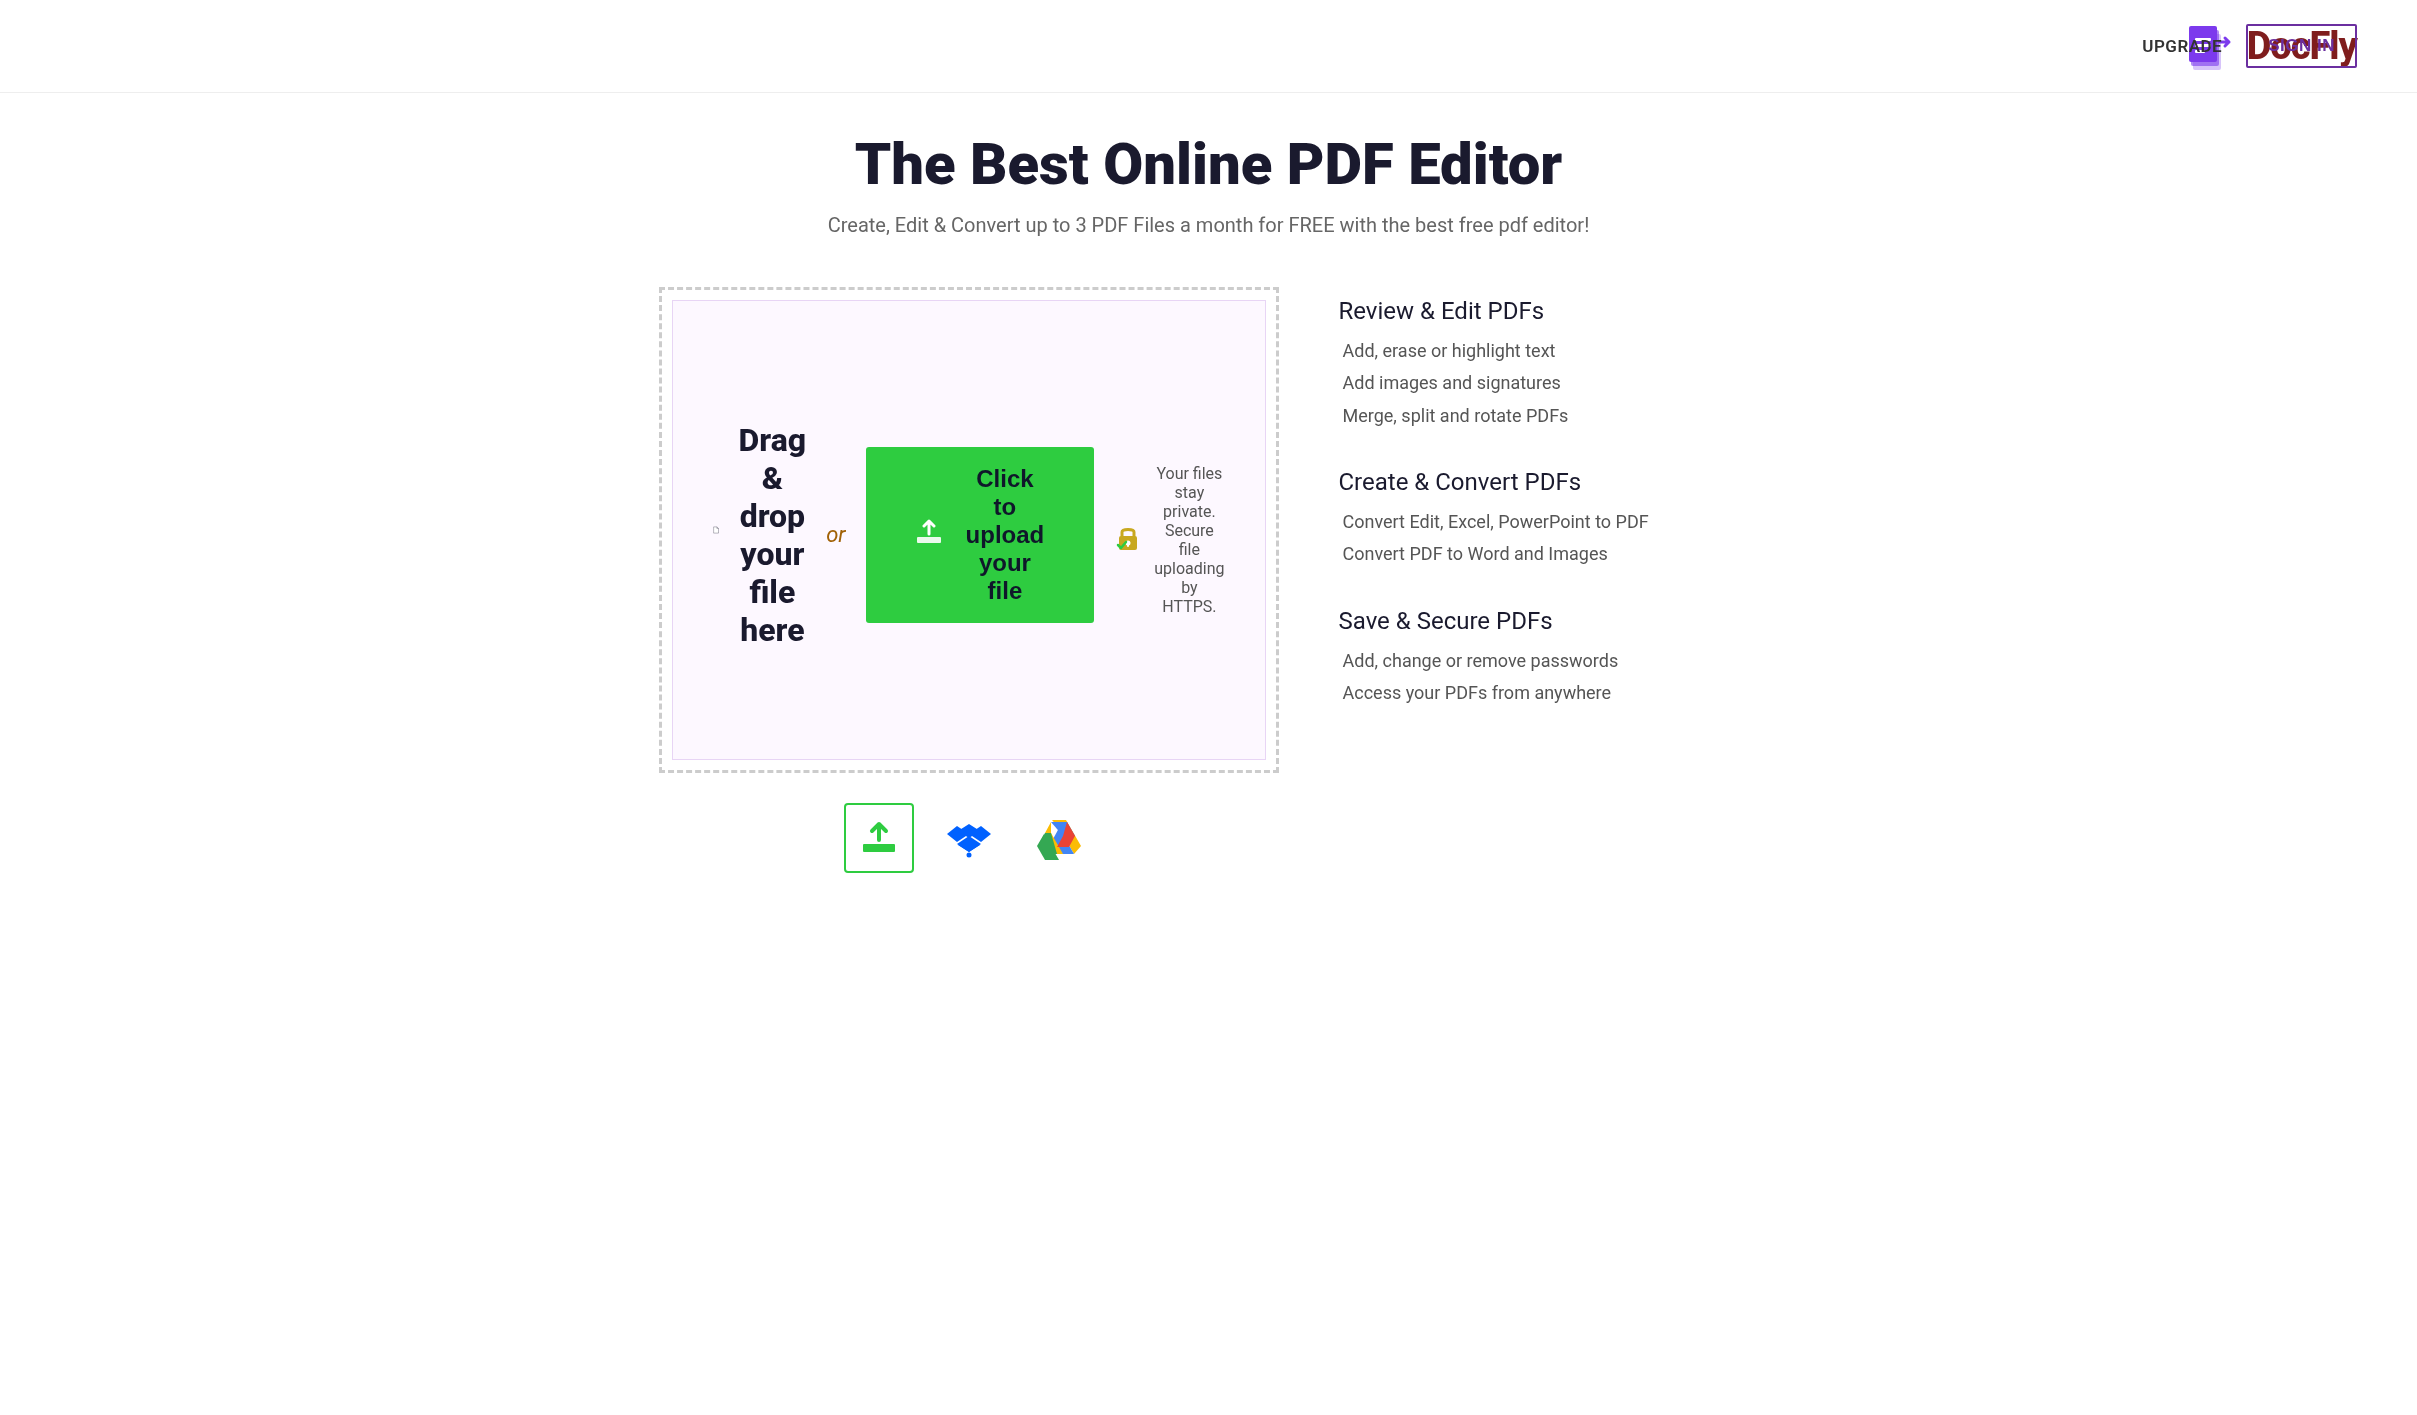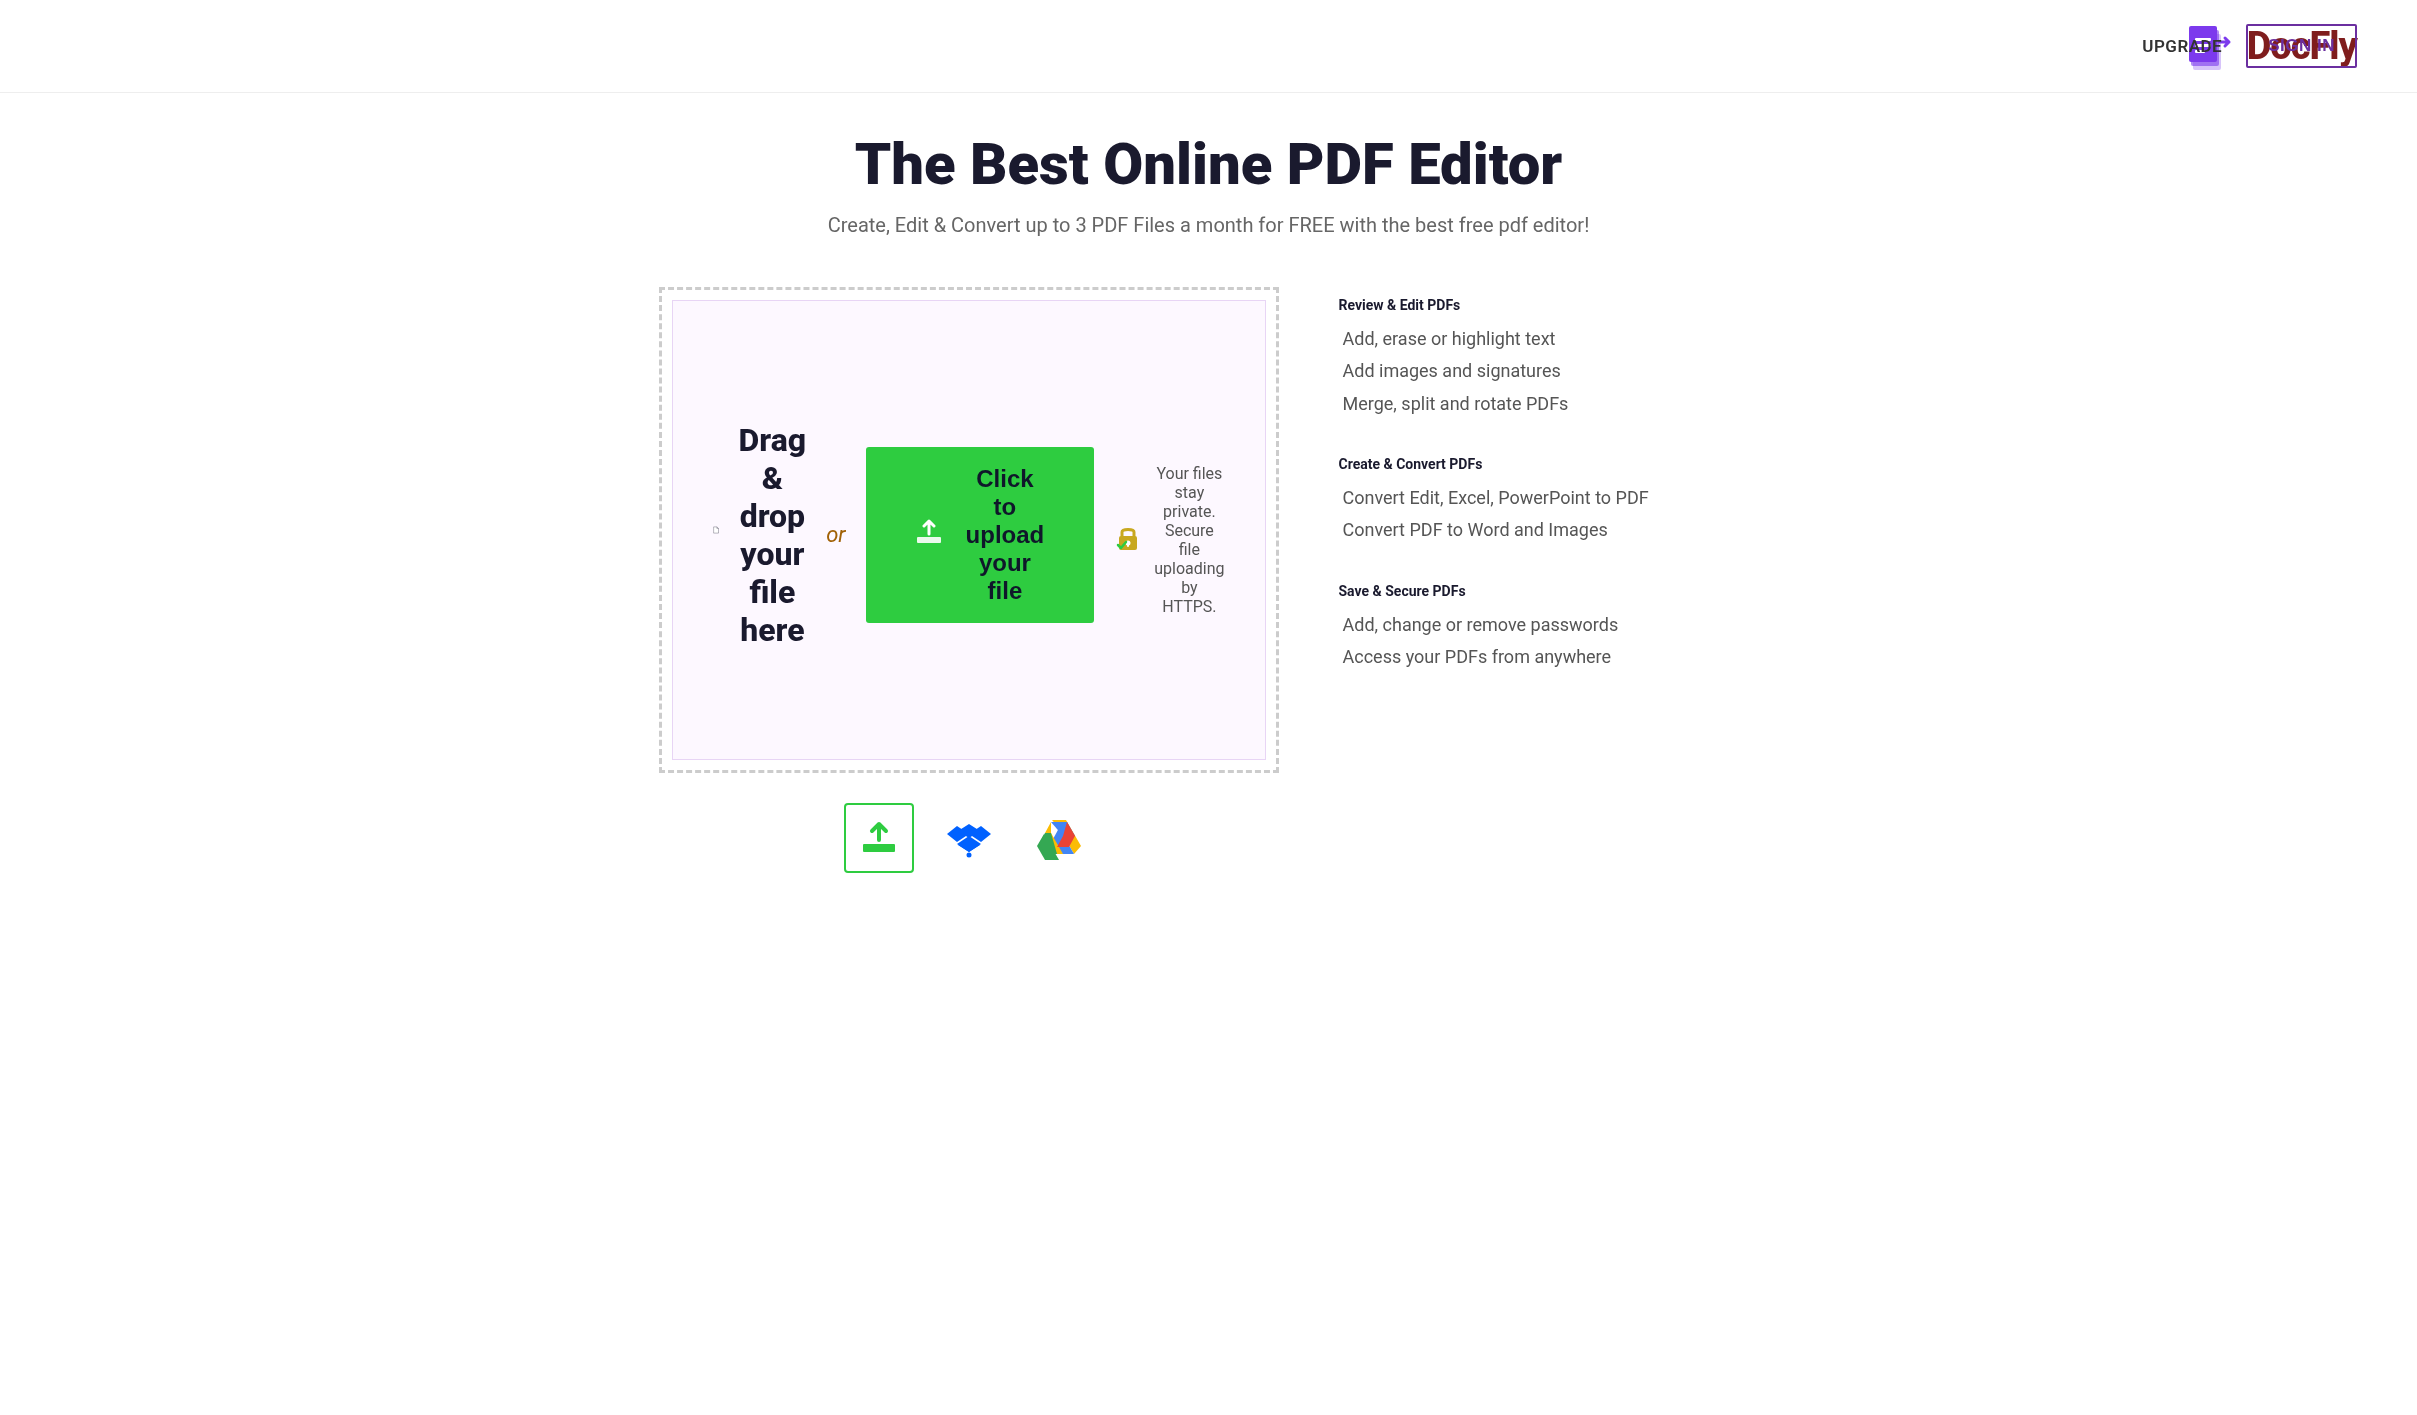--- a/index.html
+++ b/index.html
@@ -210,22 +210,22 @@
       flex: 0 0 auto;
       width: 420px;
       padding-top: 10px;
     }
 
     .feature-group {
       margin-bottom: 36px;
     }
 
     .feature-group-title {
-      font-size: 14px;
-      font-weight: 700;
+      font-size: 24px;
+      font-weight: 400;
       color: #1a1a2e;
       margin-bottom: 10px;
     }
 
     .feature-item {
       font-size: 18px;
       color: #555;
       line-height: 1.8;
       padding-left: 4px;
     }

